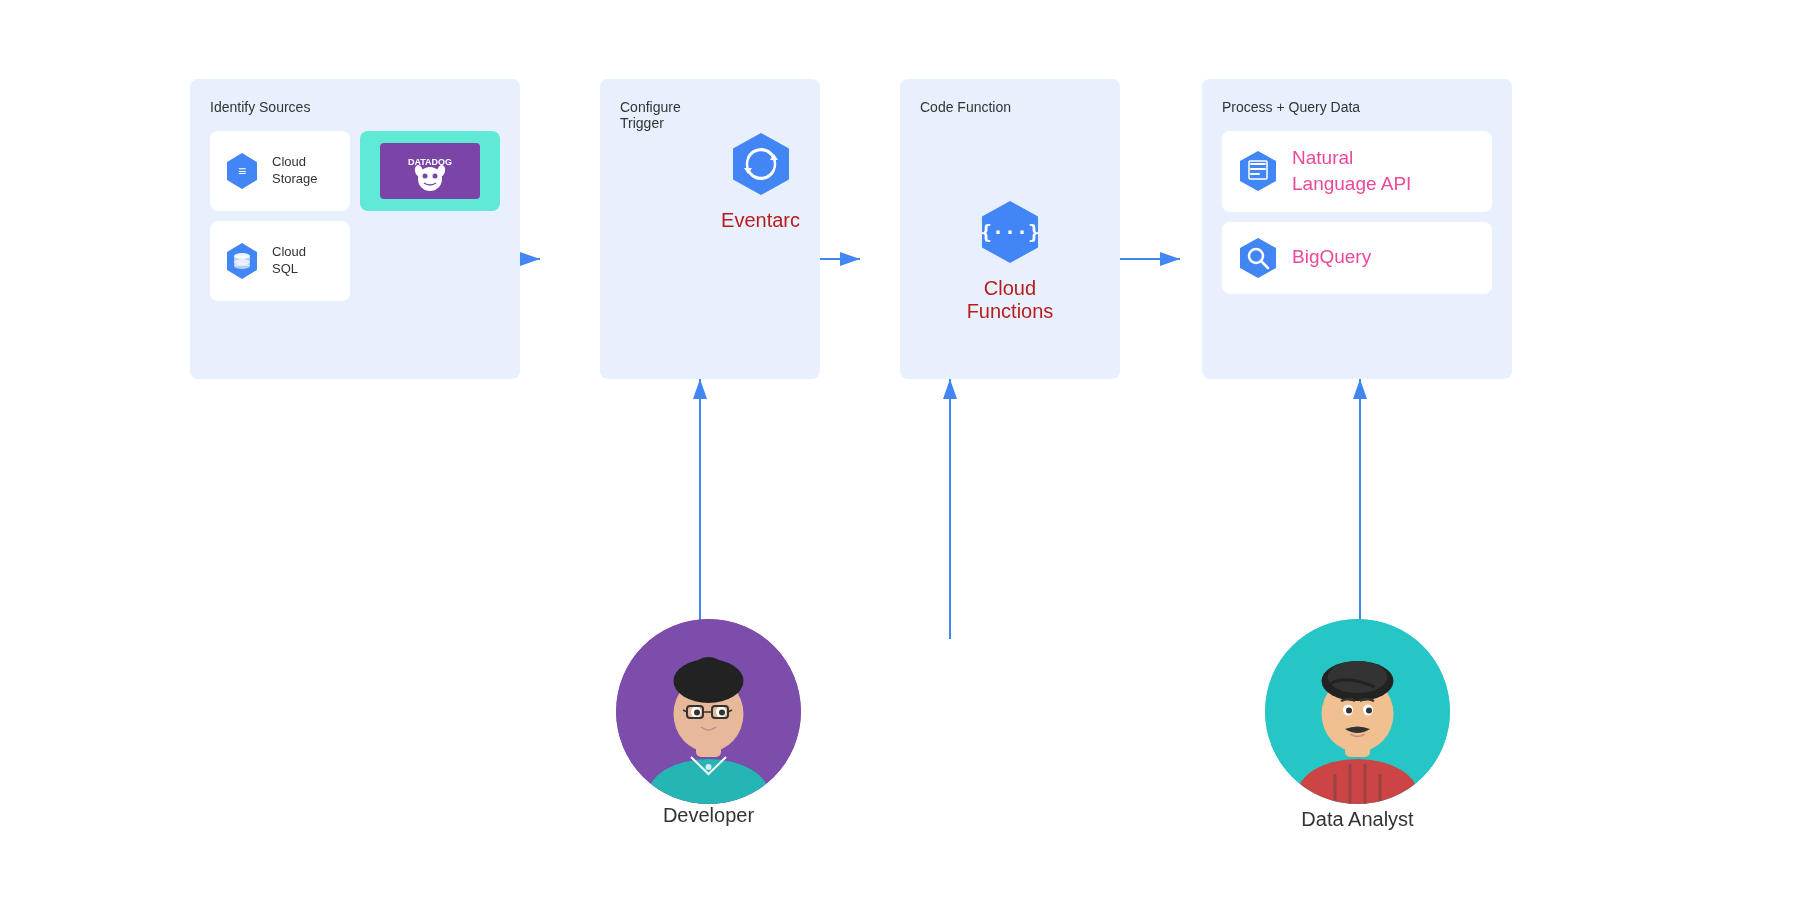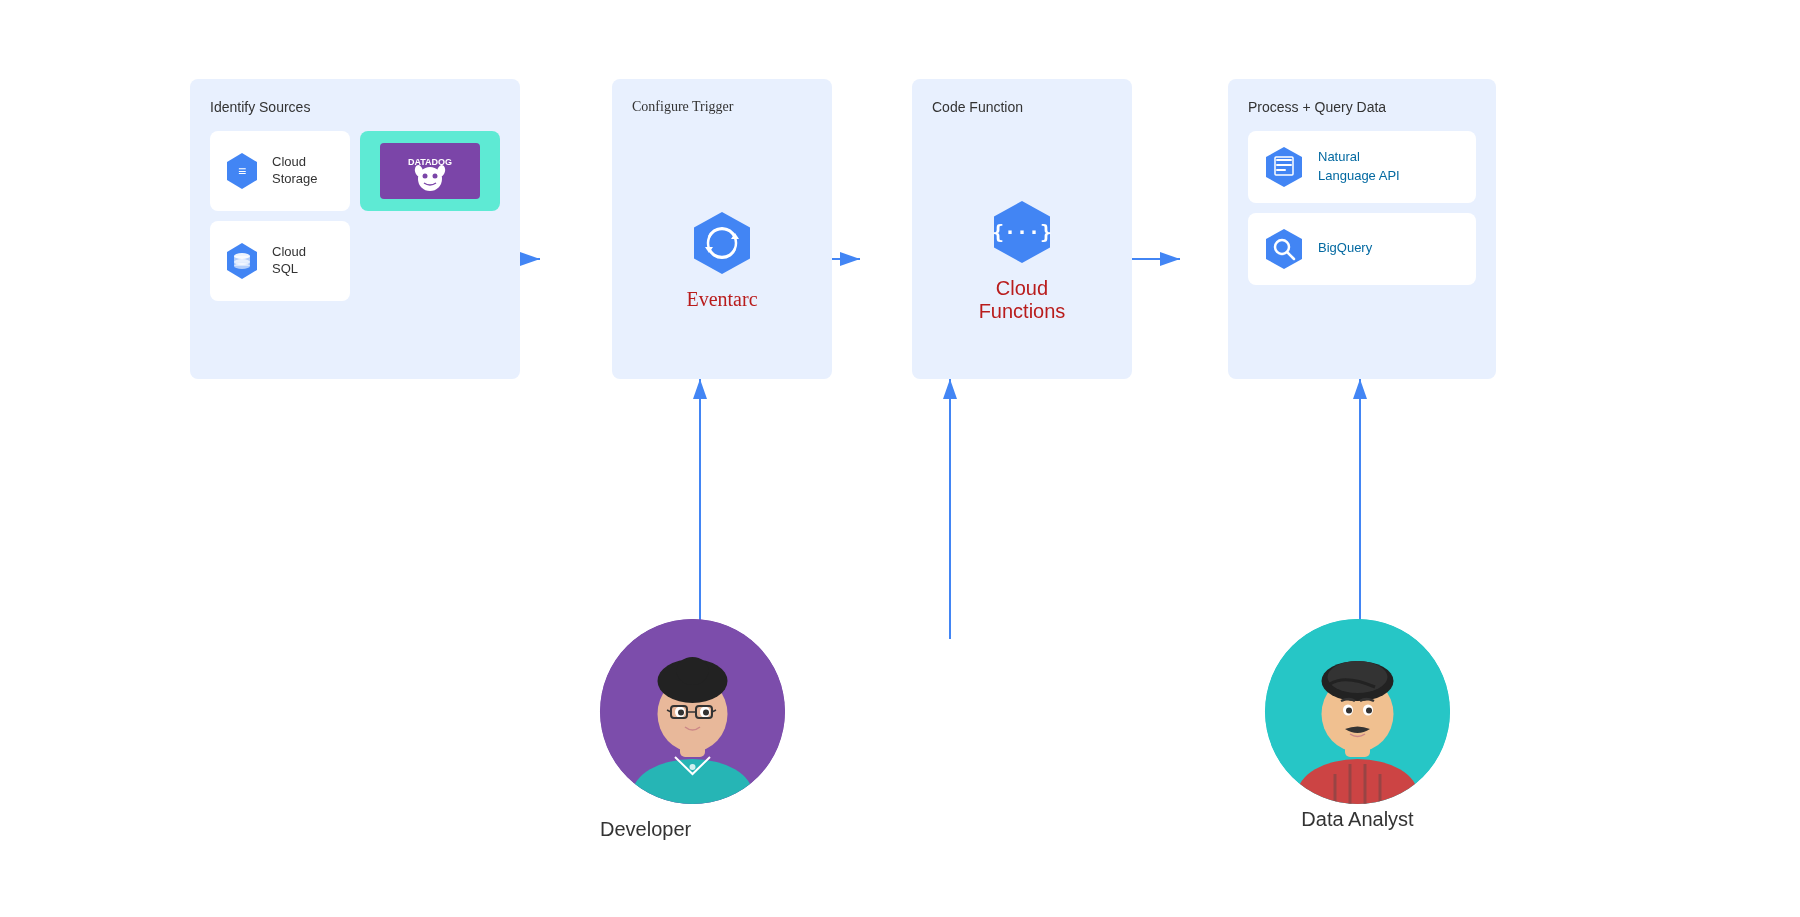--- a/index.html
+++ b/index.html
@@ -67,24 +67,23 @@
       width: 40px;
       height: 40px;
       flex-shrink: 0;
     }
 
     
     .trigger-panel {
       width: 220px;
       min-height: 300px;
       display: flex;
-      flex-direction: column;
+      flex-direction: row;
       align-items: flex-start;
-      margin-left: 12px;
-      font-family: Liberation Serif, serif;
+      margin-left: 0;
     }
 
     .trigger-inner {
       display: flex;
       flex-direction: column;
       align-items: center;
       justify-content: center;
       flex: 1;
       width: 100%;
       padding-top: 30px;
@@ -128,22 +127,22 @@
       background: #fff;
       border-radius: 8px;
       display: flex;
       align-items: center;
       padding: 14px 14px;
       gap: 12px;
       min-height: 70px;
     }
 
     .process-label {
-      font-size: 13px;
-      color: #0369a1;
+      font-size: 19px;
+      color: #ec4899;
       line-height: 1.4;
     }
 
     .persona-name {
       font-size: 20px;
       color: #333;
       font-weight: 400;
     }
 
     
@@ -262,21 +261,21 @@
 
             <text x="35" y="42" text-anchor="middle" fill="white" font-size="20" font-weight="bold" font-family="monospace">{···}</text>
           </svg>
           <span class="service-label">Cloud<br>Functions</span>
         </div>
       </div>
     </div>
 
     <div style="width:80px; height:300px; margin-top:38px;"></div>
 
-    <div class="panel process-panel" style="width:268px; margin-right:0; margin-left:16px;">
+    <div class="panel process-panel" style="width:310px; margin-right:0; margin-left:2px;">
       <div class="panel-title">Process + Query Data</div>
       <div class="process-items">
 
         <div class="process-item">
           <svg width="44" height="44" viewBox="0 0 44 44">
             <polygon points="22,2 40,12 40,32 22,42 4,32 4,12" fill="#4285F4"></polygon>
 
             <rect x="14" y="14" width="16" height="2" rx="1" fill="white"></rect>
             <rect x="14" y="19" width="16" height="2" rx="1" fill="white"></rect>
             <rect x="14" y="24" width="10" height="2" rx="1" fill="white"></rect>
@@ -295,21 +294,21 @@
           <span class="process-label">BigQuery</span>
         </div>
 
       </div>
     </div>
 
   </div>
 
   <div style="display:flex; position:absolute; top:590px; left:0; right:0; justify-content:center; gap:0;">
 
-    <div style="position:absolute; left:550px; display:flex; flex-direction:column; gap:14px;">
+    <div style="position:absolute; left:566px; display:flex; flex-direction:column; align-items:center; ">
 
       <div style="width:185px; height:185px; border-radius:50%; background:#7c4dab; overflow:hidden; display:flex; align-items:flex-end; justify-content:center;">
         <svg width="185" height="185" viewBox="0 0 185 185">
 
           <circle cx="92.5" cy="92.5" r="92.5" fill="#7c4dab"></circle>
 
           <ellipse cx="92.5" cy="175" rx="60" ry="35" fill="#26b5b5"></ellipse>
 
           <rect x="80" y="118" width="25" height="20" rx="5" fill="#e8b89a"></rect>
 

